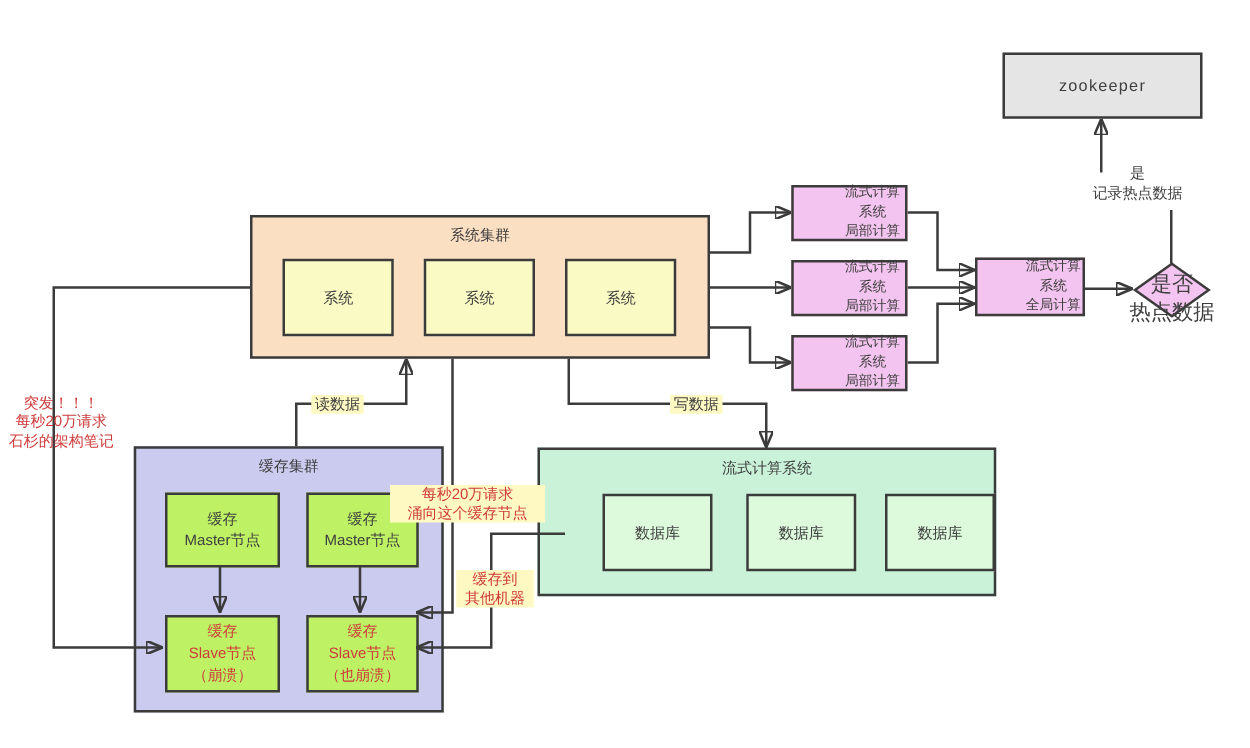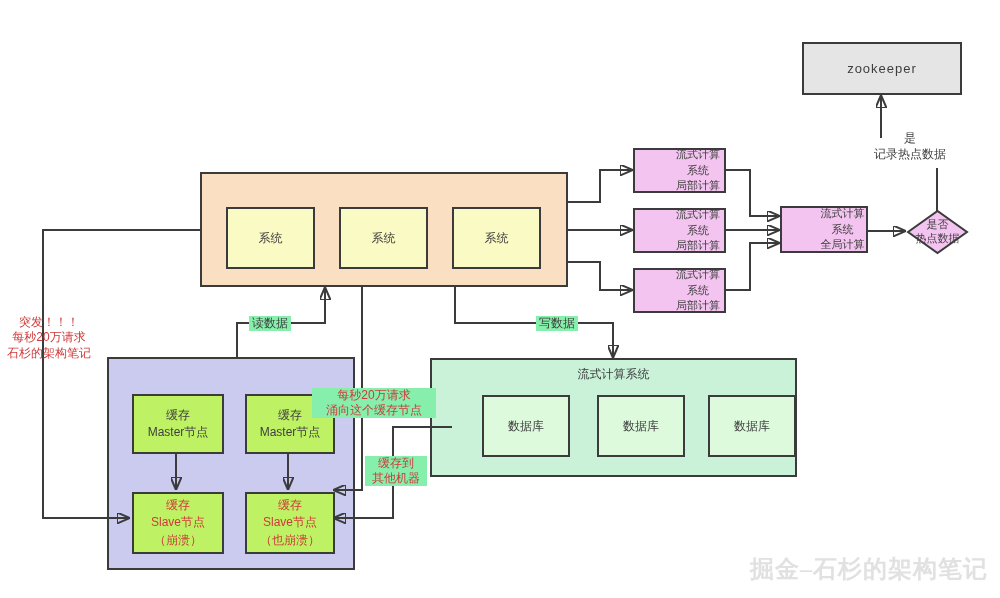--- a/index.html
+++ b/index.html
@@ -8,61 +8,63 @@
   .canvas { position:relative; width:1000px; height:598px; background:#ffffff; overflow:hidden; }
   .abs { position:absolute; }
   .box { position:absolute; border:2px solid #3b3b3b; display:flex;
          align-items:center; justify-content:center; text-align:center; }
   .ml { white-space:pre-line; line-height:1.45; }
   .cluster-title { position:absolute; top:6px; left:0; right:0; text-align:center;
                    font-size:12px; color:#3e3e3e; }
   .node-txt { font-size:12px; color:#3e3e3e; }
   .small-txt { font-size:11px; color:#3e3e3e;padding-left:37px; }
   .red { color:#ce3a3a; }
-  .edge-label { position:absolute; background:#86efac; font-size:12px;
+  .edge-label { position:absolute; background:#fef9c3; font-size:12px;
                 padding:0 3px; text-align:center; white-space:pre-line; line-height:1.25; }
   .edges { position:absolute; left:0; top:0; width:1000px; height:598px; }
   .edges path { fill:none; stroke:#3b3b3b; stroke-width:2; }
 
   .zookeeper   { left:802px; top:42px;  width:160px; height:53px; background:#e5e5e5; font-size:13px; letter-spacing:1px; }
   .sys-cluster { left:200px; top:172px; width:368px; height:115px; background:#fbdfc3; }
   .sys-node    { top:33px; width:89px; height:62px; background:#fafac5; }
   .stream-box  { left:633px; width:93px; height:45px; background:#f3c4ef; }
   .global-box  { left:780px; top:206px; width:88px; height:47px; background:#f3c4ef; }
   .cache-cluster { left:107px; top:357px; width:248px; height:213px; background:#cbcbf0; }
   .cache-node  { background:#bef264;align-items:center; }
   .db-cluster  { left:430px; top:358px; width:367px; height:119px; background:#c9f2d9; }
   .db-node     { top:35px; width:88px; height:62px; background:#ddfadd;margin-left:28px; }
 
   .burst-note   { left:0px;   top:315px; width:98px;  font-size:12px; text-align:center; white-space:pre-line; line-height:1.28; }
   .requests-note{ left:312px; top:388px; width:124px; }
   .cache-other-note { left:365px; top:456px; width:62px; }
   .yes-note     { left:858px; top:131px; width:104px; font-size:12px; text-align:center; white-space:pre-line; line-height:1.3; }
-  .diamond-label{ left:887px; top:217px; width:101px; font-size:11px; text-align:center; white-space:pre-line; line-height:1.3; }
+  .diamond-label{ left:887px; top:217px; width:101px; font-size:17px; text-align:center; white-space:pre-line; line-height:1.3; }
   .watermark { right:12px; top:553px; font-family:"Liberation Serif","DejaVu Serif",serif;
                font-weight:bold; font-size:24px; color:#e1e1e1; letter-spacing:1px; }
 </style>
 </head>
 <body>
 
 <div class="canvas">
 
   <div class="box sys-cluster">
+    <div class="cluster-title">系统集群</div>
     <div class="box sys-node node-txt" style="left:24px;">
         <span>系统</span>
       </div>
     <div class="box sys-node node-txt" style="left:137px;">
         <span>系统</span>
       </div>
     <div class="box sys-node node-txt" style="left:250px;">
         <span>系统</span>
       </div>
   </div>
 
   <div class="box cache-cluster">
+    <div class="cluster-title">缓存集群</div>
     <div class="box cache-node node-txt" style="left:23px;  top:35px;  width:92px; height:60px;">
         <span class="ml">缓存
 Master节点</span>
       </div>
     <div class="box cache-node node-txt" style="left:136px; top:35px;  width:90px; height:60px;">
         <span class="ml">缓存
 Master节点</span>
       </div>
     <div class="box cache-node node-txt" style="left:23px;  top:133px; width:92px; height:62px;">
         <span class="ml red">缓存
@@ -145,14 +147,13 @@
   <div class="edge-label" style="left:508px; top:316px;margin-left:28px;">写数据</div>
 
   <div class="abs burst-note red">突发！！！
 每秒20万请求
 石杉的架构笔记</div>
   <div class="edge-label red requests-note">每秒20万请求
 涌向这个缓存节点</div>
   <div class="edge-label red cache-other-note">缓存到
 其他机器</div>
 
-  <div class="abs watermark">掘金–石杉的架构笔记</div>
 </div>
 
 </body></html>

